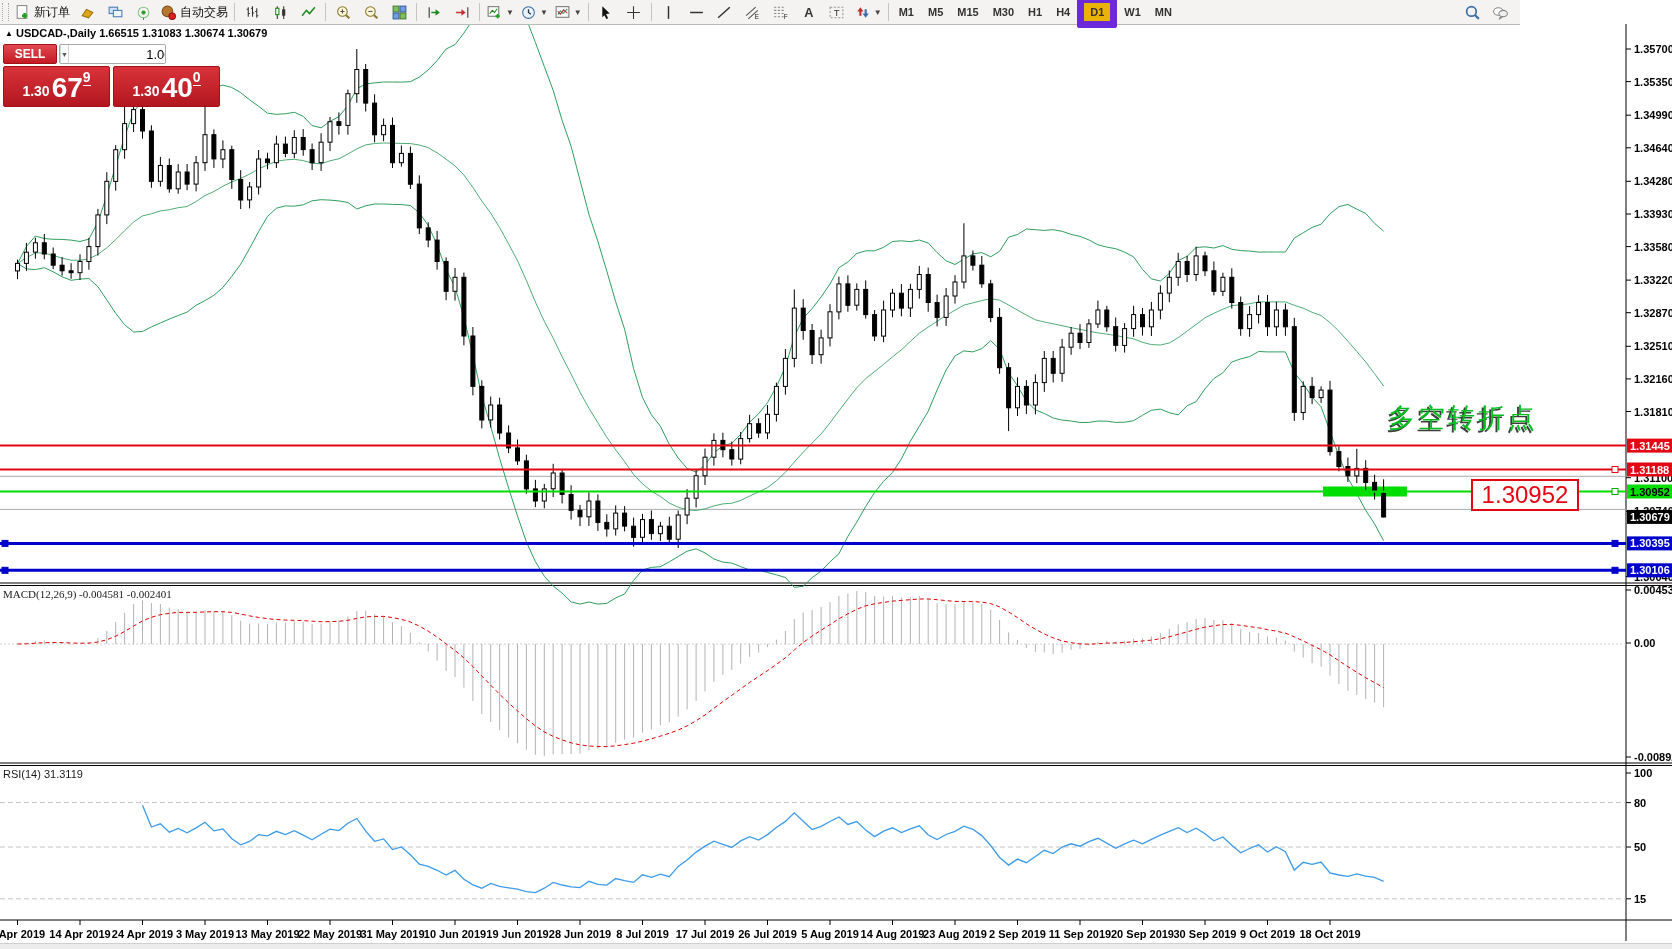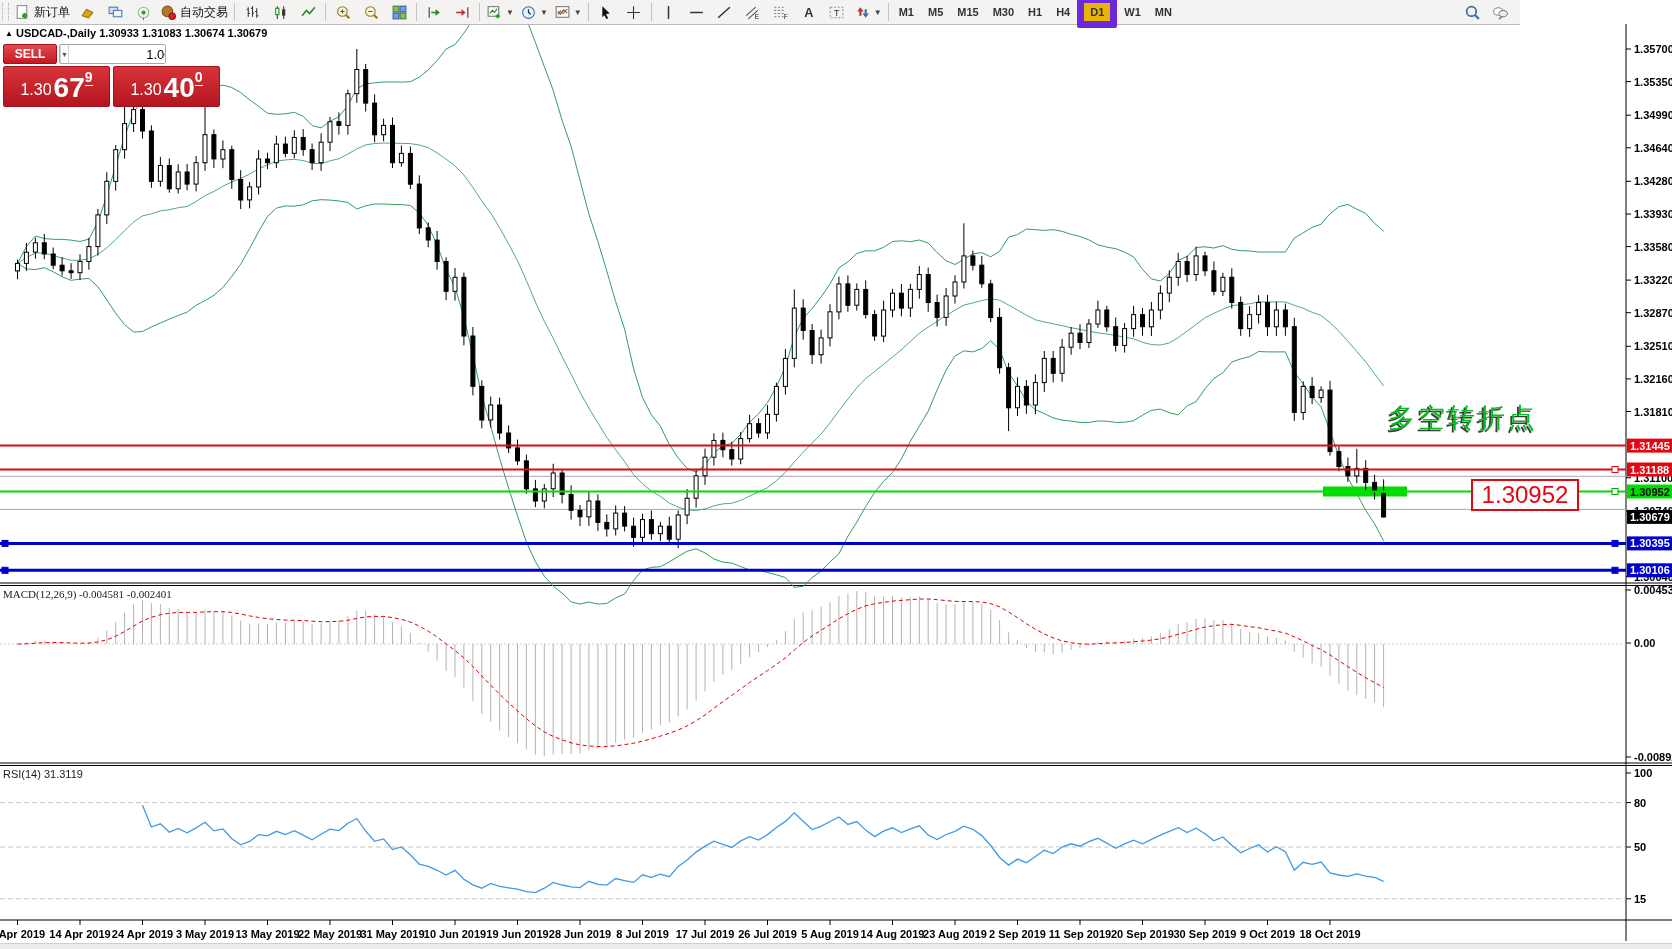--- a/index.html
+++ b/index.html
@@ -25,21 +25,21 @@
   .tp-sell,.tp-buy{flex:0 0 52px;background:linear-gradient(#e04a50,#c51a26);color:#fff;font-size:12px;
       font-weight:700;display:flex;align-items:center;justify-content:center;border-radius:2px;border:1px solid #a31018;}
   .tp-buy{flex:0 0 50px;margin-top:40px;}
   .tp-vol{flex:1;display:flex;border:1px solid #a8a8a8;background:#fff;border-radius:2px;overflow:hidden;}
   .tp-vol button{width:18px;border:none;background:#fbfbfb;border-left:1px solid #d5d5d5;border-right:1px solid #d5d5d5;
       font-size:7px;color:#555;padding:0;}
   .tp-vol input{flex:1;border:none;outline:none;font-size:13px;text-align:center;font-family:"Liberation Sans",sans-serif;}
   .tp-row2{display:flex;gap:3px;margin-top:2px;height:41px;}
   .tp-price{flex:1;background:linear-gradient(#d8333b,#b3161f);color:#fff;display:flex;align-items:flex-end;
       justify-content:center;padding-bottom:3px;border-radius:2px;border:1px solid #a31018;}
-  .tp-price .pfx{font-size:16px;font-weight:400;margin:7px 2px 4px 0;}
+  .tp-price .pfx{font-size:14px;font-weight:700;margin:7px 2px 4px 0;}
   .tp-price .big{font-size:28px;font-weight:700;line-height:30px;}
   .tp-price .sup{font-size:14px;font-weight:700;align-self:flex-start;margin-top:2px;border-bottom:1px solid #fff;}
   
   #annotation{position:absolute;left:1388px;top:400px;z-index:22;font-size:27px;font-weight:400;
       letter-spacing:3px;color:#00bf1d;text-shadow:-2px 2px 0 #3d3d3d;white-space:nowrap;}
   #callout{position:absolute;left:1471px;top:479px;width:104px;height:28px;z-index:22;background:#fff;
       border:2px solid #e30613;color:#e30613;font-size:24px;display:flex;align-items:center;justify-content:center;}
   .pane-label{position:absolute;left:3px;z-index:20;font-size:11px;color:#1a1a1a;}
   #macd-label{top:588px;font-family:Liberation Serif, serif;}
   #rsi-label{top:768px;}
@@ -866,21 +866,21 @@
         <line x1="1267.5" y1="920" x2="1267.5" y2="925" stroke="#000"></line>
         <text x="1267.5" y="938">9 Oct 2019</text>
         <line x1="1330" y1="920" x2="1330" y2="925" stroke="#000"></line>
         <text x="1330" y="938">18 Oct 2019</text>
       </g>
     </svg>
 
   <div id="chart-title">
     <span class="tri">▲</span>
     <span>USDCAD-,Daily</span>
-    <span>1.30933 1.31083 1.30674 1.30679</span>
+    <span>1.66515 1.31083 1.30674 1.30679</span>
   </div>
 
   <div id="trade-panel">
     <div class="tp-row1">
       <div class="tp-sell">SELL</div>
       <div class="tp-vol">
         <button>▼</button>
         <input readonly="" value="1.00" style="">
 
       </div>

